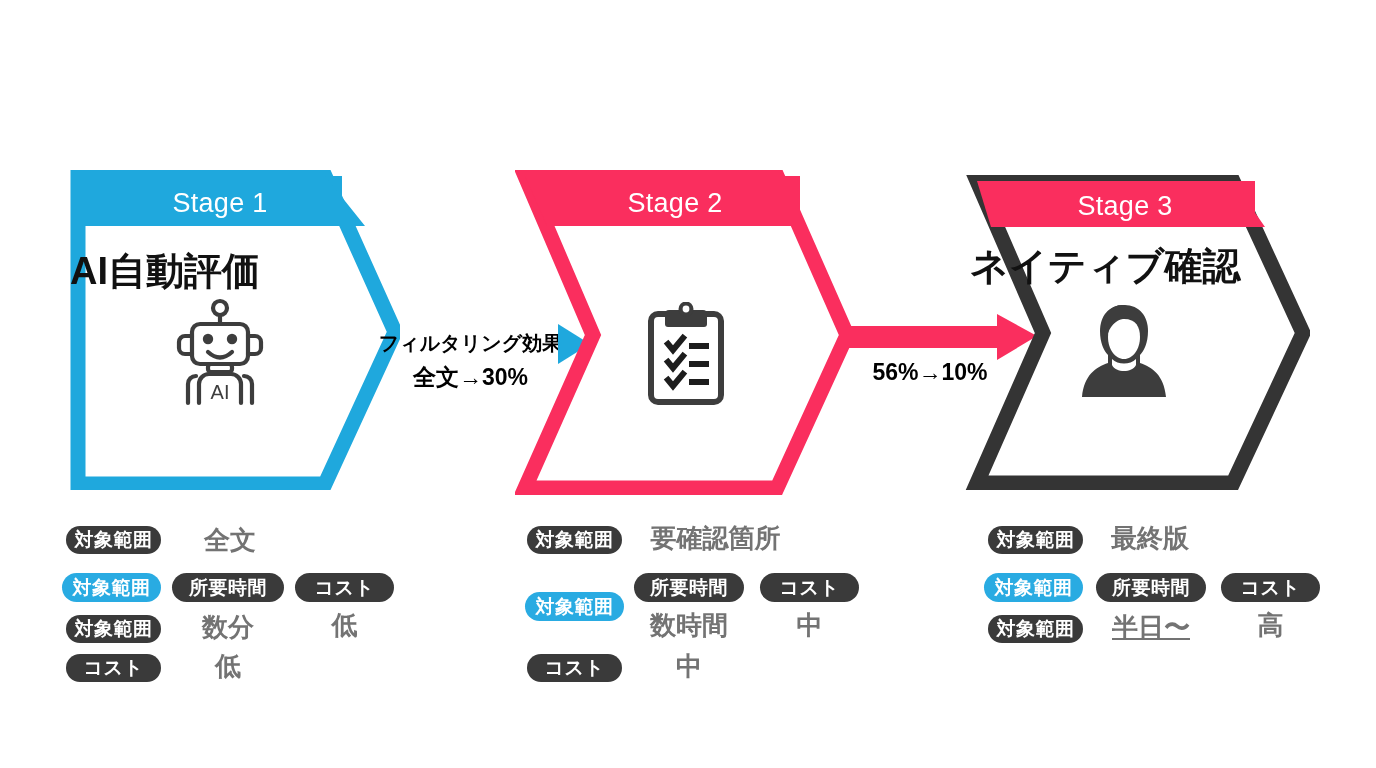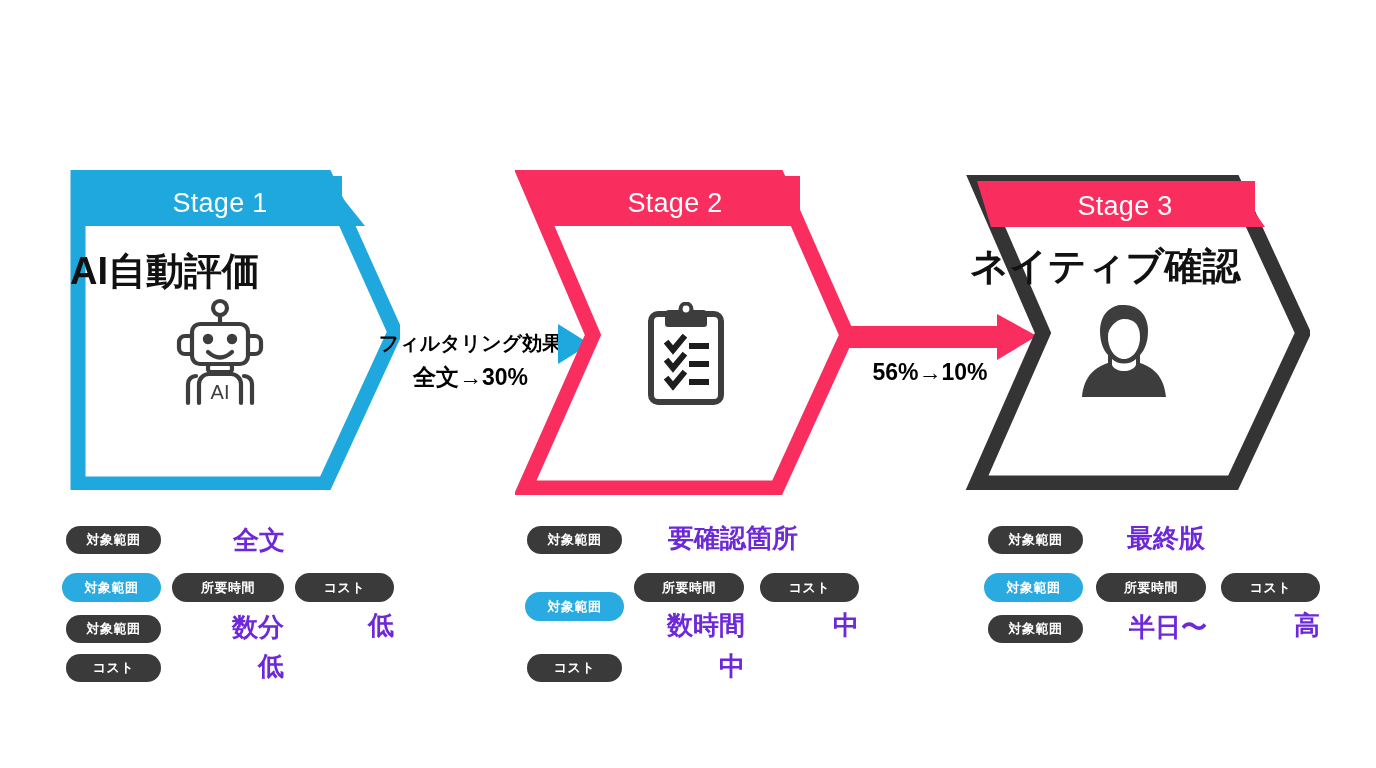--- a/index.html
+++ b/index.html
@@ -47,32 +47,32 @@
   .conn-bottom{font-size:23px;font-weight:bold;line-height:1.1;}
   .conn-single{font-size:23px;font-weight:bold;line-height:1.1;}
 
   
   .pill{
     position:absolute;
     display:flex;align-items:center;justify-content:center;
     border-radius:999px;
     color:#ffffff;
     font-weight:bold;
-    font-size:13px;
+    font-size:19px;
     letter-spacing:.5px;
     white-space:nowrap;
     box-sizing:border-box;
   }
   .pill.dark{background:#3a3a3a;}
   .pill.blue{background:#29abe2;}
 
   .val{
     position:absolute;
-    text-align:right;
-    color:#6d28d9;
+    text-align:center;
+    color:#737373;
     font-weight:bold;
     font-size:26px;
     line-height:1;
     white-space:nowrap;
   }
 </style>
 </head>
 <body>
 
 <div id="stage">
@@ -213,16 +213,16 @@
   <div class="val" style="left:633px;top:653px;width:112px;">中</div>
 
   <div class="pill dark" style="left:988px;top:526px;width:95px;height:28px;">対象範囲</div>
   <div class="val" style="left:1095px;top:525px;width:110px;">最終版</div>
 
   <div class="pill blue" style="left:984px;top:573px;width:99px;height:29px;">対象範囲</div>
   <div class="pill dark" style="left:1096px;top:573px;width:110px;height:29px;">所要時間</div>
   <div class="pill dark" style="left:1221px;top:573px;width:99px;height:29px;">コスト</div>
 
   <div class="pill dark" style="left:988px;top:615px;width:95px;height:28px;">対象範囲</div>
-  <div class="val" style="left:1095px;top:614px;width:112px;">半日〜</div>
+  <div class="val" style="left:1095px;top:614px;width:112px;text-decoration:underline;">半日〜</div>
   <div class="val" style="left:1221px;top:612px;width:99px;">高</div>
 
 </div>
 
 </body></html>

